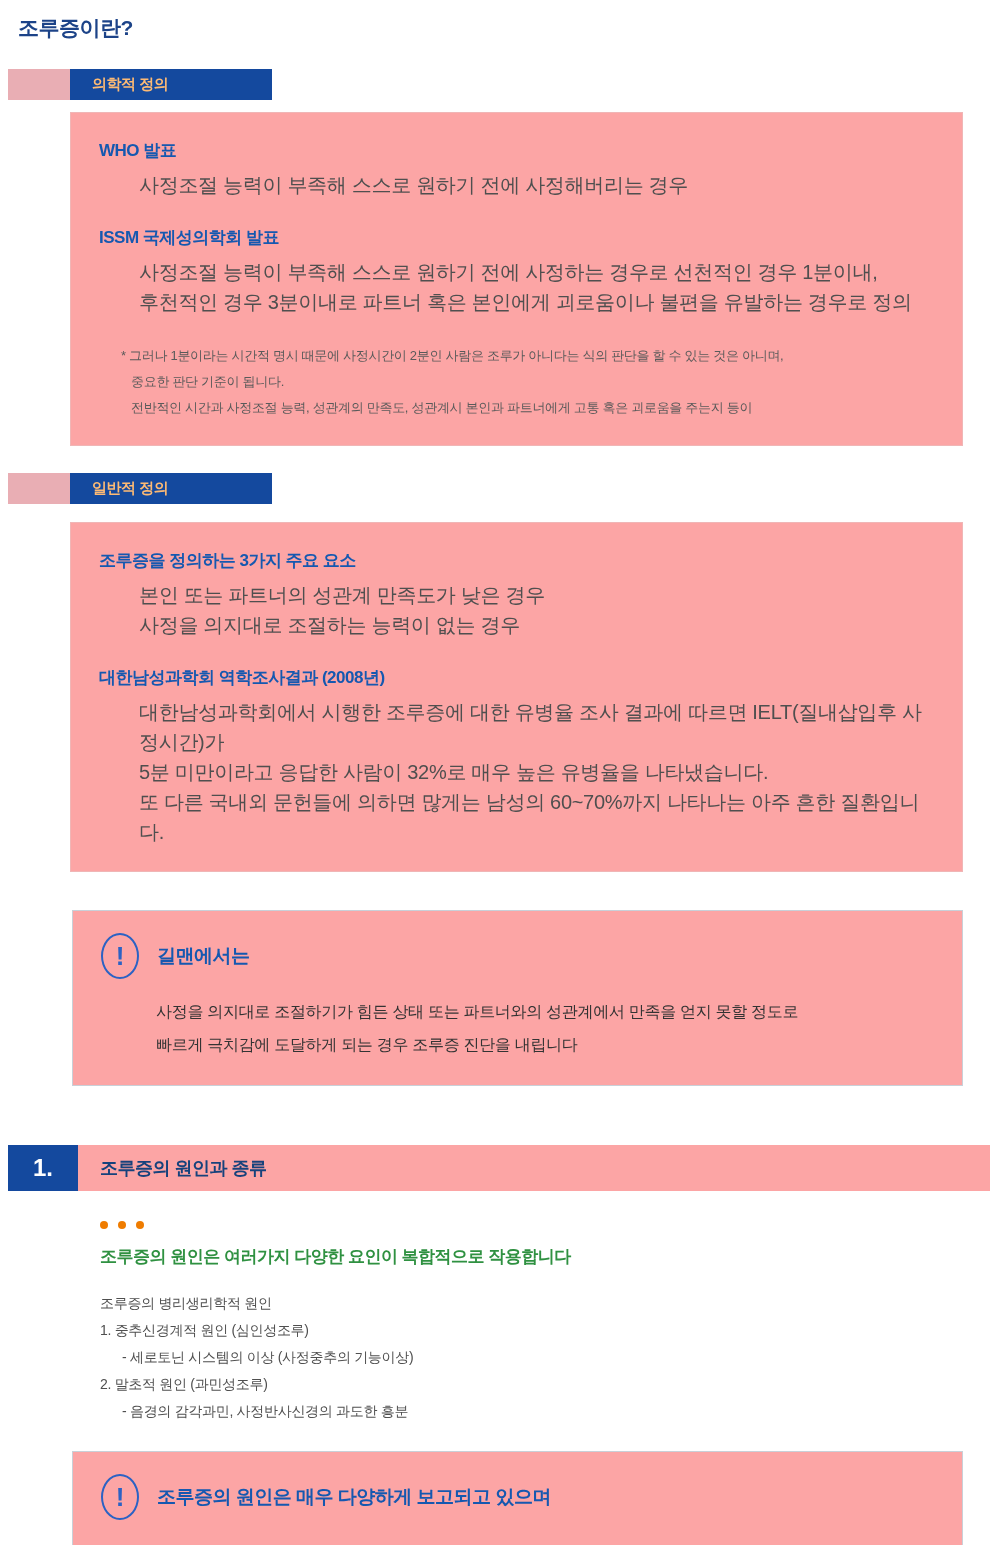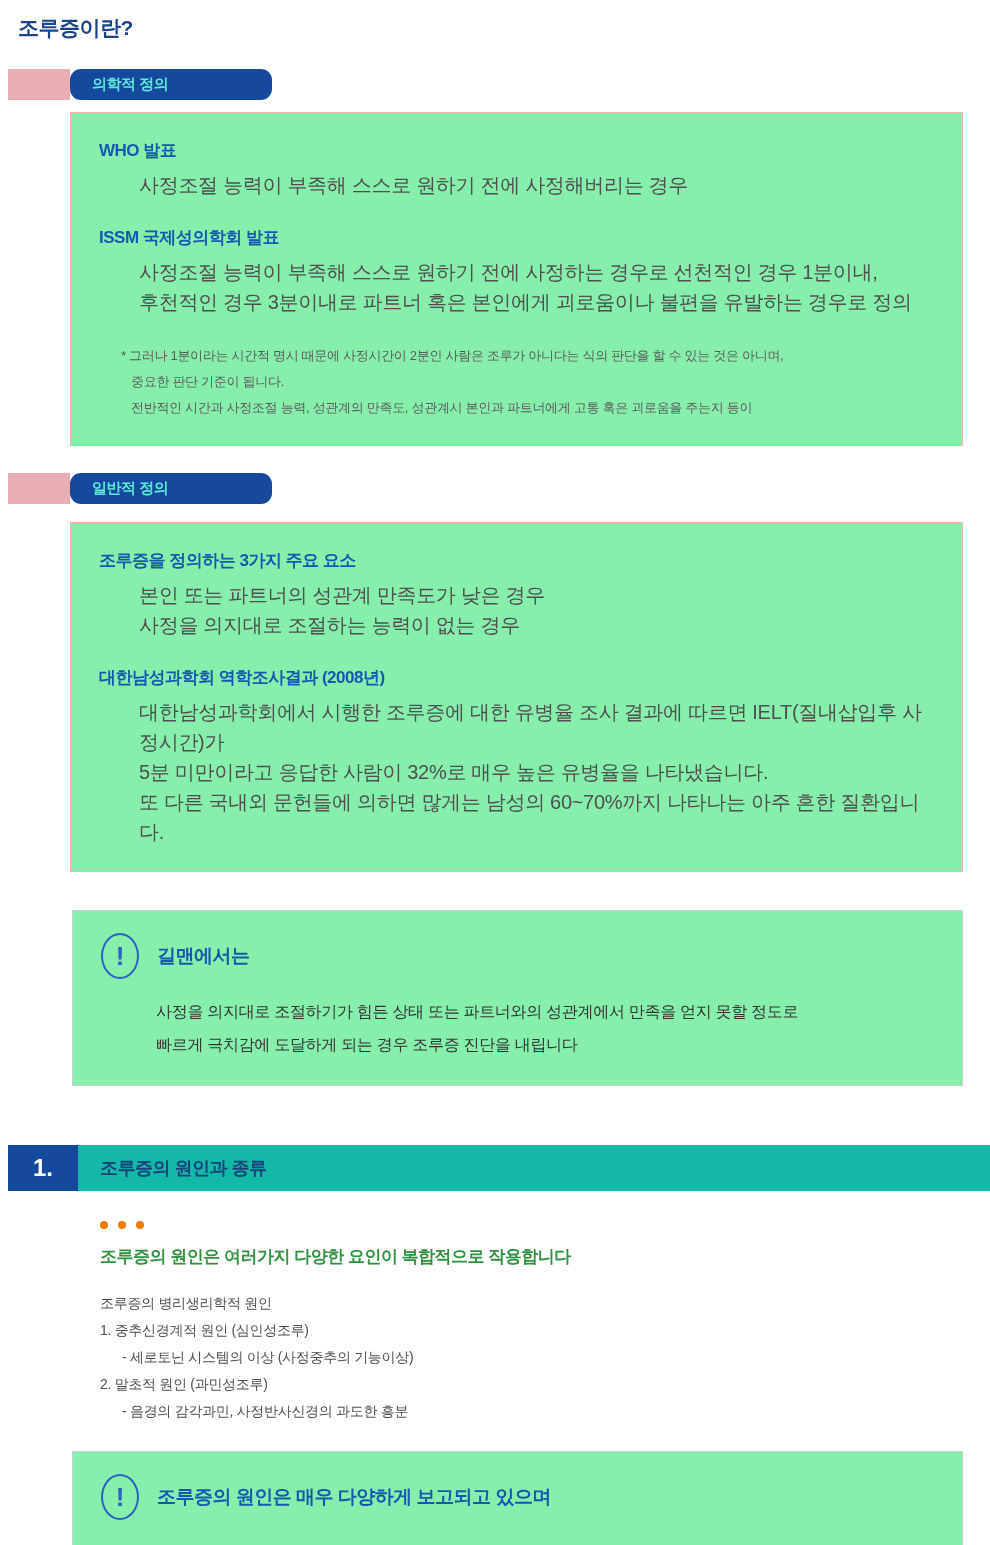--- a/index.html
+++ b/index.html
@@ -10,28 +10,27 @@
   }
   .page{padding-top:14px;}
   .page-title{
     margin:0 0 0 18px;font-size:21px;font-weight:bold;color:#1c4388;
     letter-spacing:-0.5px;
   }
   
   .section-header{display:flex;align-items:stretch;height:31px;margin-top:27px;}
   .pink-block{width:62px;margin-left:8px;background:#e9aeb4;}
   .blue-bar{
-    width:180px;background:#14499e;color:#5eead4;font-weight:bold;
+    width:180px;background:#14499e;color:#fdba74;font-weight:bold;
     font-size:15px;display:flex;align-items:center;padding-left:22px;
     letter-spacing:-0.5px;
-    border-radius:11px;
   }
   
   .content-box{
-    margin:12px 0 0 70px;width:893px;box-sizing:border-box;background:#86efac;
+    margin:12px 0 0 70px;width:893px;box-sizing:border-box;background:#fca5a5;
     border:1px solid #f0b6b6;padding:26px 30px 24px 28px;
   }
   .content-box.gray-border{border:1px solid #c9d0d8;margin-left:72px;width:891px;}
   .box-heading{
     color:#1558b0;font-weight:bold;font-size:17px;letter-spacing:-0.5px;
     margin:0 0 8px 0;
   }
   .box-group{margin-bottom:26px;}
   .box-group:last-child{margin-bottom:0;}
   .line-list{margin-left:40px;}
@@ -49,21 +48,21 @@
   .callout-heading{color:#1558b0;font-weight:bold;font-size:19px;letter-spacing:-0.5px;}
   .callout-body{margin:16px 0 4px 55px;}
   .callout-body .line{font-size:16px;line-height:33px;font-weight:400;color:#333333;letter-spacing:-0.3px;}
   
   .num-section{display:flex;align-items:stretch;height:46px;margin-top:59px;}
   .num-box{
     width:74px;margin-left:8px;background:#14499e;color:#ffffff;font-weight:bold;
     font-size:24px;display:flex;align-items:center;justify-content:center;
   }
   .num-title-bar{
-    flex:0 0 auto;width:890px;background:#14b8a6;display:flex;align-items:center;
+    flex:0 0 auto;width:890px;background:#fca5a5;display:flex;align-items:center;
     padding-left:22px;color:#16427c;font-weight:bold;font-size:18px;letter-spacing:-0.5px;
   }
   .dots{display:flex;gap:10px;margin:30px 0 0 100px;}
   .dot{width:8px;height:8px;border-radius:50%;background:#ef7c00;}
   .green-heading{
     margin:16px 0 0 100px;color:#2f9141;font-weight:bold;font-size:17px;letter-spacing:-0.5px;
   }
   .cause-list{margin:22px 0 0 100px;}
   .cause-list .line{font-size:14px;line-height:27px;color:#4f4f4f;letter-spacing:-0.3px;}
   .last-callout{margin-top:26px;}

